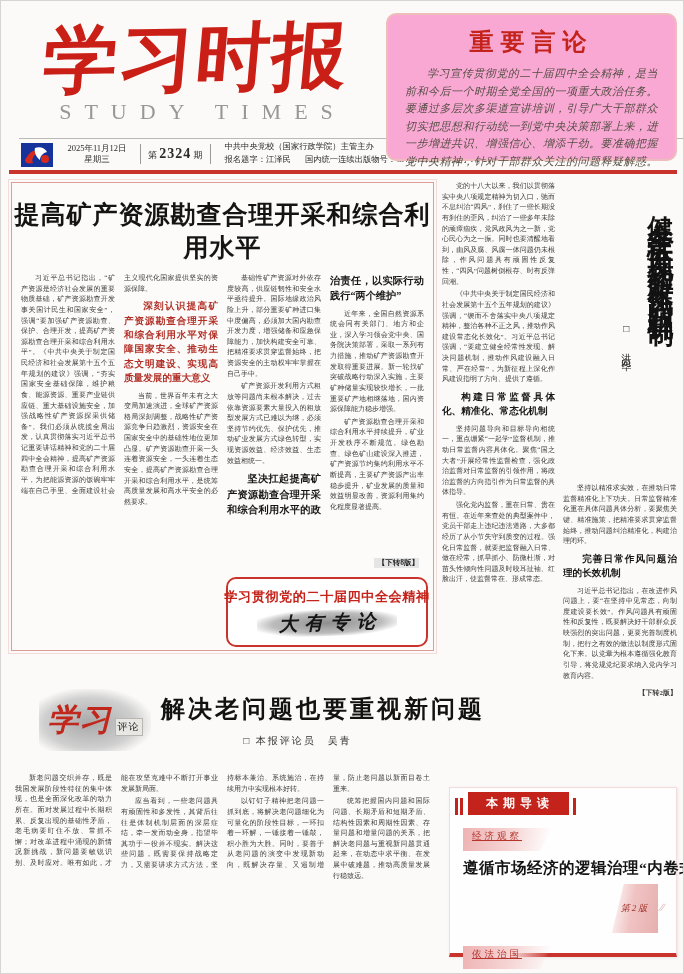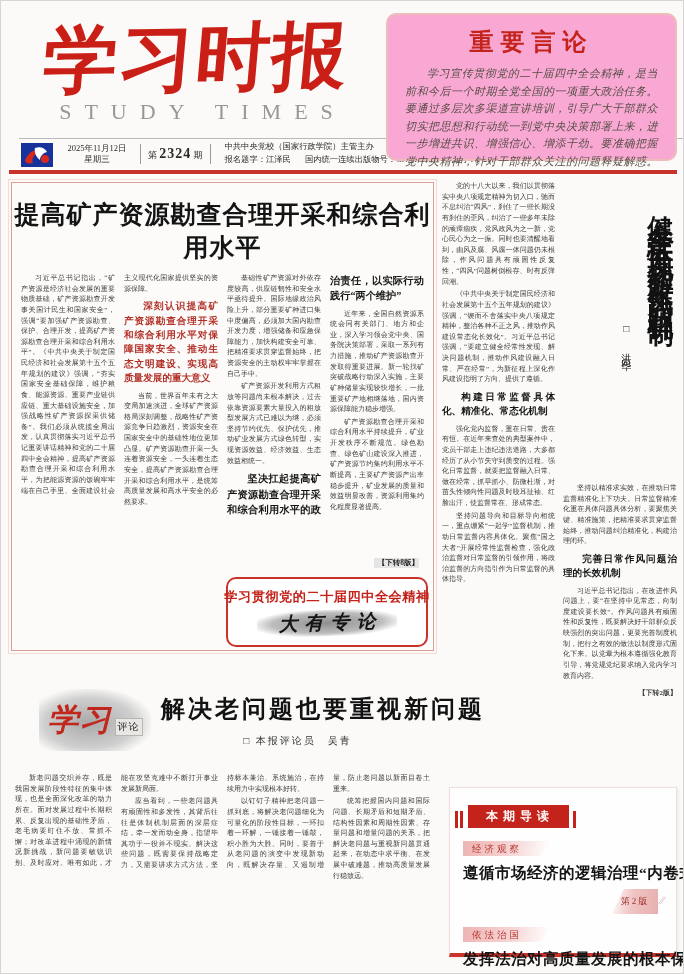--- a/index.html
+++ b/index.html
@@ -57,29 +57,29 @@
   .c-logo{position:absolute;left:28px;top:4px;width:112px;height:62px;display:flex;align-items:center;justify-content:center;background:radial-gradient(ellipse at 45% 55%,#a8a8a8 0%,#cfcfcf 52%,rgba(220,220,220,0) 75%);}
   .c-logo-main{font-size:31px;font-weight:bold;color:#c0281e;font-style:italic;letter-spacing:1px;}
   .c-logo-sub{margin-left:3px;margin-top:14px;font-size:10px;color:#222;background:#e9e7e4;border:1px solid #b9b5b0;padding:1px 2px;letter-spacing:1px;}
   .c-titlewrap{margin-left:150px;text-align:center;}
   .c-title{padding-top:8px;font-size:24px;font-weight:bold;color:#121212;letter-spacing:3px;white-space:nowrap;}
   .c-byline{margin-top:9px;font-size:10px;color:#333;letter-spacing:2px;}
   .c-body{position:absolute;left:4px;right:4px;top:88px;bottom:2px;column-count:4;column-gap:9px;font-size:7px;line-height:1.52;text-align:justify;color:#3b3b3b;overflow:hidden;}
 
   
   .indexbox{position:absolute;left:448px;top:786px;width:228px;height:170px;background:#fffefe;border:1px solid #f1dddb;border-bottom:4px solid #c8332b;box-sizing:border-box;box-shadow:1px 1px 3px rgba(0,0,0,0.08);}
-  .i-head{display:flex;align-items:flex-end;margin:17px 0 0 5px;}
+  .i-head{display:flex;align-items:flex-end;margin:4px 0 0 5px;}
   .i-bar{width:3px;height:17px;background:#c4231b;margin-right:2px;flex:none;}
   .i-label{background:#c4231b;color:#fff;font-weight:bold;font-size:12px;letter-spacing:5px;padding:3px 15px 3px 18px;margin-left:3px;}
   .i-tail{width:3px;height:17px;background:#c4231b;margin-left:4px;flex:none;}
   .i-entry{margin:10px 10px 0 13px;}
-  .i-tag{display:inline-block;font-size:9.5px;color:#b5342c;letter-spacing:3px;padding:2px 30px 0 9px;background:linear-gradient(100deg,#eeb3b3 0%,#f6d6d6 55%,rgba(246,214,214,0) 96%);clip-path:polygon(0 0,100% 0,calc(100% - 12px) 100%,0 100%);}
+  .i-tag{display:inline-block;font-size:9.5px;color:#b5342c;letter-spacing:3px;padding:2px 30px 8px 9px;background:linear-gradient(100deg,#eeb3b3 0%,#f6d6d6 55%,rgba(246,214,214,0) 96%);clip-path:polygon(0 0,100% 0,calc(100% - 12px) 100%,0 100%);text-decoration:underline;}
   .i-title{margin:7px 0 5px;font-size:15.5px;font-weight:bold;color:#141414;letter-spacing:0.5px;white-space:nowrap;}
   .i-pagerow{text-align:right;margin-right:2px;}
-  .i-page{display:inline-block;font-size:9px;color:#a2342c;letter-spacing:2px;padding:6px 9px;background:linear-gradient(100deg,rgba(240,195,195,0) 0%,#f0c3c3 45%,#e7afaf 100%);clip-path:polygon(12px 0,100% 0,100% 100%,0 100%);}
+  .i-page{display:inline-block;font-size:9px;color:#a2342c;letter-spacing:2px;padding:18px 9px;background:linear-gradient(100deg,rgba(240,195,195,0) 0%,#f0c3c3 45%,#e7afaf 100%);clip-path:polygon(12px 0,100% 0,100% 100%,0 100%);font-style:italic;}
   .i-slash{font-size:11px;color:#cfa0a0;margin-left:2px;font-style:italic;}
 </style>
 </head>
 <body>
 
 <div id="paper">
 
   <div class="masthead">
     <div class="mast-title">学习时报</div>
     <div class="mast-sub">STUDY TIMES</div>
@@ -130,22 +130,22 @@
         <div class="banner-l2">大有专论</div>
       </div>
     </div>
   </div>
 
   <div class="rart">
     <div class="r-col r-col1">
         <p class="para">党的十八大以来，我们以贯彻落实中央八项规定精神为切入口，驰而不息纠治“四风”，刹住了一些长期没有刹住的歪风，纠治了一些多年未除的顽瘴痼疾，党风政风为之一新，党心民心为之一振。同时也要清醒地看到，由风及腐、风腐一体问题仍未根除，作风问题具有顽固性反复性，“四风”问题树倒根存、时有反弹回潮。</p>
         <p class="para">《中共中央关于制定国民经济和社会发展第十五个五年规划的建议》强调，“锲而不舍落实中央八项规定精神，整治各种不正之风，推动作风建设常态化长效化”。习近平总书记强调，“要建立健全经常性发现、解决问题机制，推动作风建设融入日常、严在经常”，为新征程上深化作风建设指明了方向、提供了遵循。</p>
         <p class="sub-sm">构建日常监督具体化、精准化、常态化机制</p>
+        <p class="para">坚持问题导向和目标导向相统一，重点绷紧“一起学”监督机制，推动日常监督内容具体化。聚焦“国之大者”开展经常性监督检查，强化政治监督对日常监督的引领作用，将政治监督的方向指引作为日常监督的具体指导。</p>
         <p class="para">强化党内监督，重在日常、贵在有恒。在近年来查处的典型案件中，党员干部走上违纪违法道路，大多都经历了从小节失守到质变的过程。强化日常监督，就要把监督融入日常、做在经常，抓早抓小、防微杜渐，对苗头性倾向性问题及时咬耳扯袖、红脸出汗，使监督常在、形成常态。</p>
-        <p class="para">坚持问题导向和目标导向相统一，重点绷紧“一起学”监督机制，推动日常监督内容具体化。聚焦“国之大者”开展经常性监督检查，强化政治监督对日常监督的引领作用，将政治监督的方向指引作为日常监督的具体指导。</p>
       </div>
     <div class="r-col2">
       <div class="tblock">
         <div class="vauthor">□ 洪向华</div>
         <div class="vtitle">健全经常性发现和解决作风问题机制</div>
       </div>
       <div class="r-col r-col2text">
           <p class="para">坚持以精准求实效，在推动日常监督精准化上下功夫。日常监督精准化重在具体问题具体分析，要聚焦关键、精准施策，把精准要求贯穿监督始终，推动问题纠治精准化，构建治理闭环。</p>
           <p class="sub-sm">完善日常作风问题治理的长效机制</p>
           <p class="para">习近平总书记指出，在改进作风问题上，要“在坚持中见常态，向制度建设要长效”。作风问题具有顽固性和反复性，既要解决好干部群众反映强烈的突出问题，更要完善制度机制，把行之有效的做法以制度形式固化下来。以党章为根本遵循强化教育引导，将党规党纪要求纳入党内学习教育内容。</p>

